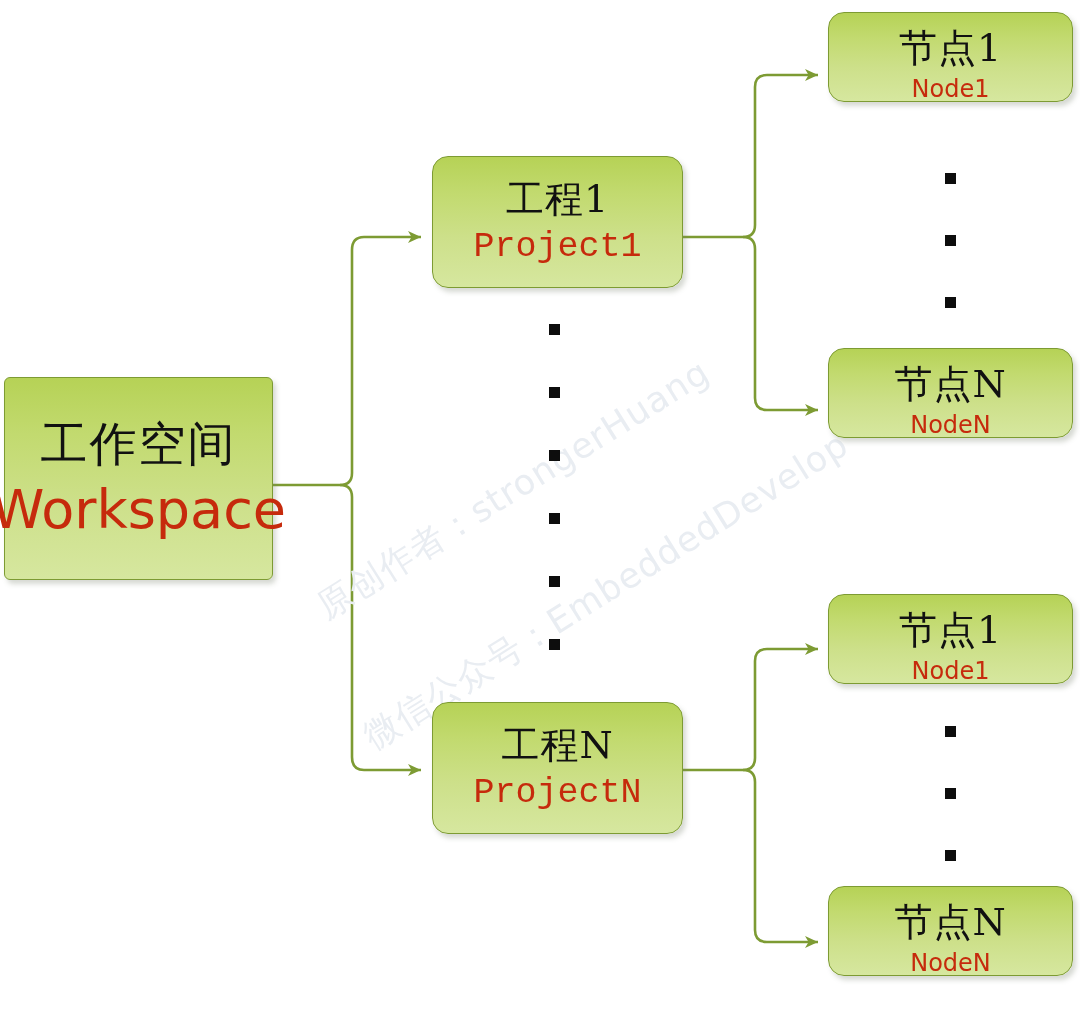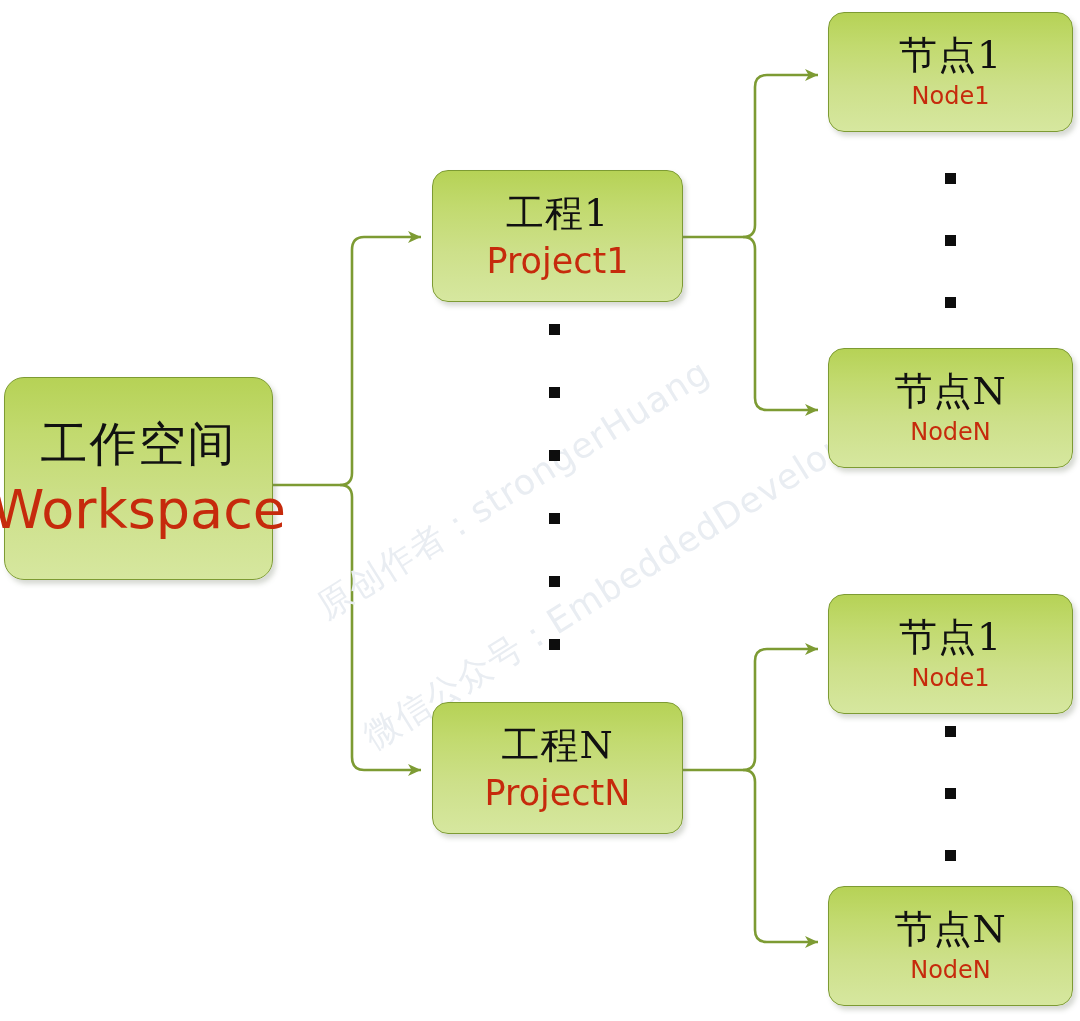--- a/index.html
+++ b/index.html
@@ -44,33 +44,33 @@
     font-weight: 400;
     white-space: nowrap;
   }
   .en-line {
     color: #c62a0c;
     font-family: "DejaVu Sans", "Liberation Sans", sans-serif;
     font-weight: 400;
     white-space: nowrap;
   }
   
-  #box-workspace { left: 4px; top: 377px; width: 269px; height: 203px; border-radius: 20px; text-align: right; }
+  #box-workspace { left: 4px; top: 377px; width: 269px; height: 203px; border-radius: 6px; text-align: right; }
   #box-workspace .cn-line { font-size: 47px; letter-spacing: 2px; margin-bottom: 16px; }
   #box-workspace .en-line { font-size: 54px; }
 
   
   .project-box { width: 251px; height: 132px; }
-  #box-project-1 { left: 432px; top: 170px; }
+  #box-project-1 { left: 432px; top: 156px; }
   #box-project-n { left: 432px; top: 702px; }
   .project-box .cn-line { font-size: 38px; letter-spacing: 1px; margin-bottom: 12px; }
-  .project-box .en-line { font-size: 35px; }
-
-  
-  .node-item-box { width: 245px; height: 120px; }
+  .project-box .en-line { font-size: 35px; font-family: Liberation Mono, monospace; }
+
+  
+  .node-item-box { width: 245px; height: 90px; justify-content: flex-end; }
   #box-node-1a { left: 828px; top: 12px; }
   #box-node-na { left: 828px; top: 348px; }
   #box-node-1b { left: 828px; top: 594px; }
   #box-node-nb { left: 828px; top: 886px; }
   .node-item-box .cn-line { font-size: 38px; letter-spacing: 1px; margin-bottom: 10px; }
   .node-item-box .en-line { font-size: 24px; }
 
   
   .dots {
     position: absolute;

